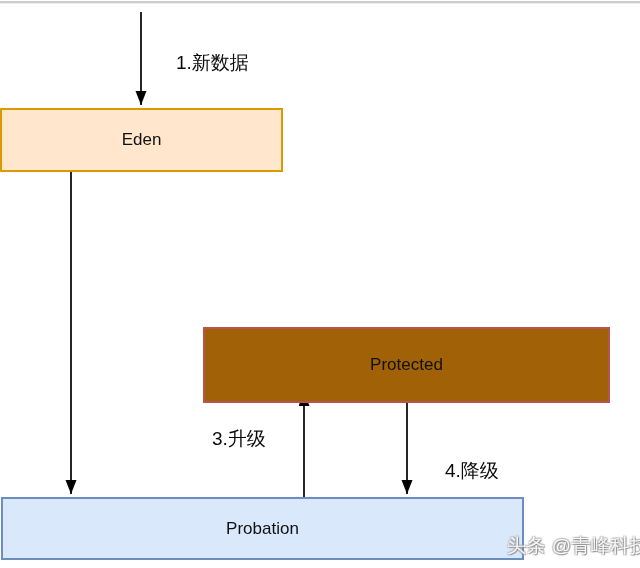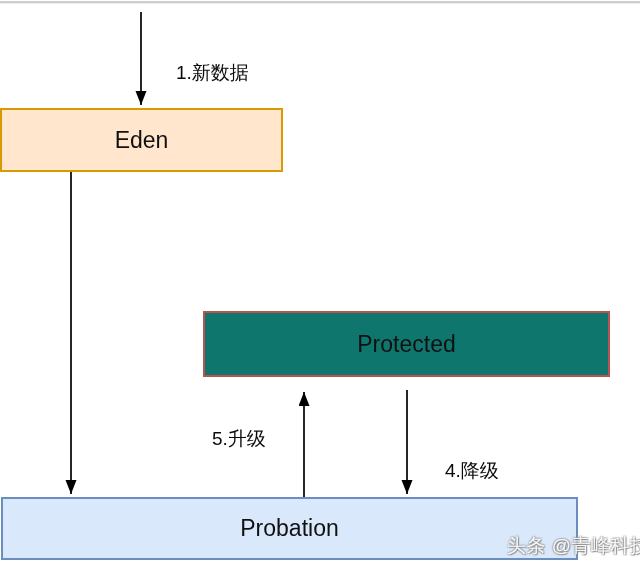--- a/index.html
+++ b/index.html
@@ -15,46 +15,46 @@
   }
   .top-edge {
     position: absolute; left: 0; top: 1px;
     width: 640px; height: 3px;
     background: #cdcdcd;
     border-bottom: 1px solid #ececec;
   }
   .node {
     position: absolute;
     display: flex; align-items: center; justify-content: center;
-    font-size: 23px; color: #111111;
+    font-size: 17px; color: #111111;
     border: 2px solid;
   }
   .node-eden {
     left: 0px; top: 108px; width: 283px; height: 64px;
     background: #ffe6cc; border-color: #d79b00;
   }
   .node-protected {
-    left: 203px; top: 311px; width: 407px; height: 66px;
-    background: #0f766e; border-color: #b85450;
+    left: 203px; top: 327px; width: 407px; height: 76px;
+    background: #a16207; border-color: #b85450;
   }
   .node-probation {
-    left: 1px; top: 497px; width: 577px; height: 63px;
+    left: 1px; top: 497px; width: 523px; height: 63px;
     background: #dae8fc; border-color: #6c8ebf;
   }
   .edges-svg {
     position: absolute; left: 0; top: 0;
     width: 640px; height: 568px;
     pointer-events: none;
   }
   .edge-label {
     position: absolute;
     font-size: 19px; color: #0a0a0a;
     white-space: nowrap;
   }
-  .label-1 { left: 176px; top: 60px; text-align: right; }
+  .label-1 { left: 176px; top: 50px; text-align: right; }
   .label-2 { left: 82px;  top: 266px; }
   .label-3 { left: 212px; top: 426px; }
   .label-4 { left: 445px; top: 426px; margin-top: 32px; }
   .watermark {
     position: absolute;
     left: 507px; top: 533px;
     font-size: 19px;
     letter-spacing: 0.5px;
     color: rgba(255, 255, 255, 0.92);
     text-shadow:
@@ -90,18 +90,18 @@
 
   <div class="node node-protected">
     <span>Protected</span>
   </div>
 
   <div class="node node-probation">
     <span>Probation</span>
   </div>
 
   <div class="edge-label label-1">1.新数据</div>
-  <div class="edge-label label-3">5.升级</div>
+  <div class="edge-label label-3">3.升级</div>
   <div class="edge-label label-4">4.降级</div>
 
   <div class="watermark">头条 @青峰科技</div>
 
 </div>
 
 </body></html>

